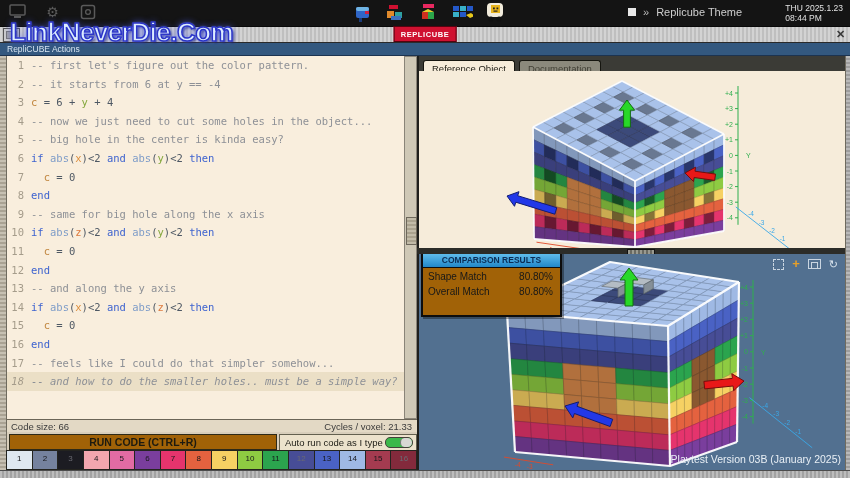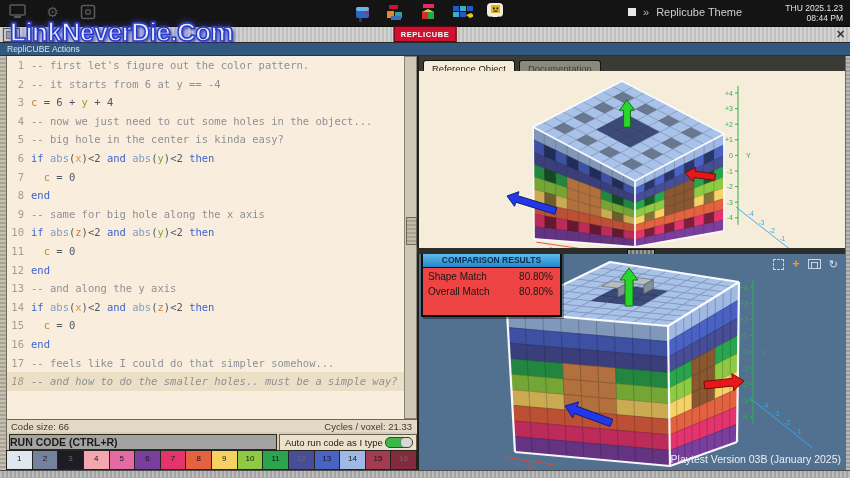--- a/index.html
+++ b/index.html
@@ -7,21 +7,21 @@
           font-family:"Liberation Sans",sans-serif;-webkit-user-select:none;}
   
   .taskbar{position:absolute;left:0;top:0;width:850px;height:26px;background:#141414;}
   .tb-left{position:absolute;left:8px;top:3px;display:flex;gap:16px;}
   .tb-icon{width:19px;height:18px;display:flex;align-items:center;justify-content:center;}
   .tb-apps{position:absolute;left:352px;top:2px;display:flex;gap:11px;}
   .app-ic{width:22px;height:22px;display:flex;align-items:center;justify-content:center;}
   .tb-theme{position:absolute;left:628px;top:6px;display:flex;align-items:center;gap:7px;color:#cfcfcf;font-size:11px;}
   .tb-stop{width:8px;height:8px;background:#e8e8e8;display:inline-block;}
   .tb-chev{color:#bbb;font-size:11px;}
-  .tb-clock{position:absolute;right:7px;top:3px;text-align:right;color:#e2e2e2;font-size:8.5px;line-height:10px;}
+  .tb-clock{position:absolute;right:7px;top:3px;text-align:left;color:#e2e2e2;font-size:8.5px;line-height:10px;}
   
   .titlebar{position:absolute;left:0;top:26px;width:850px;height:17px;
     background:repeating-linear-gradient(90deg,#d3d3d3 0 2px,#bfbfbf 2px 4px);
     border-top:1px solid #090909;border-bottom:1px solid #2a2a2a;box-sizing:border-box;}
   .win-icon{position:absolute;left:3px;top:1px;width:15px;height:12px;background:#cdcdcd;border:1px solid #555;}
   .win-icon i{display:block;margin:2px;height:6px;background:#a5a5a5;border:1px solid #777;}
   .title-tab{position:absolute;left:50%;top:-1px;transform:translateX(-50%);background:#cf1130;color:#fff;
     font-size:7.5px;font-weight:bold;letter-spacing:.6px;padding:3px 6px 2px;border:1px solid #56020f;}
   .close-btn{position:absolute;right:2px;top:1px;width:15px;height:13px;color:#3a3a3a;font-size:11px;font-weight:bold;
     display:flex;align-items:center;justify-content:center;cursor:pointer;}
@@ -43,22 +43,22 @@
   .gutter{width:17px;text-align:right;padding-right:7px;color:#a59c8b;flex:none;}
   .t-com{color:#8d9096}.t-kw{color:#3e63cf}.t-fn{color:#7e9cc8}
   .t-pl,.t-num{color:#4e5864}.t-vx{color:#dd8f3e}.t-vy{color:#84a73c}.t-vz{color:#dd7a3e}.t-vc{color:#c1863f}
   .code-sb{position:absolute;left:404px;top:56px;width:13px;height:363px;background:#cfc8b6;border:1px solid #8a8478;box-sizing:border-box;}
   .code-sb .thumb{position:absolute;left:1px;top:160px;width:9px;height:26px;background:#b6ae9b;border:1px solid #6e685c;
      background-image:repeating-linear-gradient(0deg,#c2bba8 0 2px,#aaa28e 2px 4px);}
   .statusrow{position:absolute;left:7px;top:419px;width:410px;height:22px;background:#e3d9c5;
      border-top:1px solid #6b6557;border-bottom:5px solid #d946ef;box-sizing:border-box;font-size:9.5px;color:#3a3a3a;}
   .statusrow .l{position:absolute;left:4px;top:1px;} .statusrow .r{position:absolute;right:5px;top:1px;}
   .runrow{position:absolute;left:7px;top:432px;width:410px;height:18px;background:#d8cebb;}
-  .runbtn{position:absolute;left:2px;top:2px;width:266px;height:14px;background:#a3a3a3;border:1px solid #2e2a18;
-     font-size:10.5px;font-weight:bold;color:#1d1b10;line-height:14px;cursor:pointer;
+  .runbtn{position:absolute;left:2px;top:2px;width:266px;height:14px;background:#a16207;border:1px solid #2e2a18;
+     font-size:10.5px;font-weight:bold;color:#1d1b10;text-align:center;line-height:14px;cursor:pointer;
      font-family:"Liberation Sans",sans-serif;box-sizing:content-box;}
   .autorun{position:absolute;left:272px;top:2px;width:138px;height:20px;background:#ece2cc;border:1px solid #63604f;
      font-size:9.5px;color:#22211a;line-height:15px;padding-left:5px;box-sizing:border-box;cursor:pointer;}
   .toggle{position:absolute;right:3px;top:2px;width:26px;height:9px;border:1px solid #44423a;border-radius:5px;background:#3cb84a;}
   .toggle .knob{position:absolute;right:0;top:0;width:12px;height:9px;border-radius:5px;background:#d8d8d4;border-left:1px solid #777;box-sizing:border-box;}
   .palette{position:absolute;left:7px;top:450px;width:410px;height:20px;display:flex;background:#cfc6b2;}
   .swatch{flex:1;border:1px solid #24241f;margin-left:-1px;position:relative;cursor:pointer;}
   .swatch span{position:absolute;left:0;right:0;top:3px;text-align:center;font-size:8px;color:#17171a;}
   
   .tabsrow{position:absolute;left:417px;top:56px;width:428px;height:15px;background:#3b3b36;border-left:2px solid #1f1f1c;box-sizing:border-box;}
@@ -66,21 +66,21 @@
      border-radius:3px 3px 0 0;position:relative;top:2px;cursor:pointer;}
   .tab.active{background:#f6ecda;color:#1f1d15;}
   .tab.inactive{background:#8b897c;color:#3f3e33;}
   .refbody{position:absolute;left:417px;top:71px;width:428px;height:177px;background:#f6ecda;overflow:hidden;border-left:2px solid #1f1f1c;box-sizing:border-box;}
   .splitter{position:absolute;left:417px;top:248px;width:428px;height:6px;background:#2c2c28;}
   .splitter .grip{position:absolute;left:49%;top:1px;width:26px;height:4px;
      background:repeating-linear-gradient(90deg,#9a9a90 0 2px,#6a6a62 2px 4px);border:1px solid #111;}
   .outpanel{position:absolute;left:417px;top:254px;width:428px;height:216px;background:#527090;overflow:hidden;border-left:2px solid #1f1f1c;box-sizing:border-box;}
   .cube-svg{position:absolute;left:0;top:0;}
   
-  .cmpwin{position:absolute;left:2px;top:-2px;width:137px;height:61px;background:#ef4444;border:2px solid #0d0d0d;box-shadow:2px 2px 0 rgba(0,0,0,.35);}
+  .cmpwin{position:absolute;left:2px;top:-2px;width:137px;height:61px;background:#a16207;border:2px solid #0d0d0d;box-shadow:2px 2px 0 rgba(0,0,0,.35);}
   .cmptitle{height:13px;background:linear-gradient(180deg,#5fbcec 0%,#2187c8 100%);color:#0a2c55;font-weight:bold;
      font-size:8.5px;text-align:center;line-height:13px;border-bottom:1px solid #0d0d0d;}
   .cmprow{position:relative;height:15px;font-size:10px;color:#181818;}
   .cmprow .lab{position:absolute;left:5px;top:3px;}  .cmprow .val{position:absolute;right:7px;top:3px;}
   
   .viewicons{position:absolute;right:7px;top:4px;display:flex;gap:8px;align-items:center;height:12px;}
   .vi-dash{width:9px;height:9px;border:1px dashed #c9d5e1;}
   .vi-plus{color:#e8a028;font-size:13px;font-weight:bold;line-height:10px;}
   .vi-frames{width:11px;height:8px;border:1px solid #c9d5e1;position:relative;}
   .vi-frames i{position:absolute;left:2px;top:2px;width:5px;height:5px;border:1px solid #c9d5e1;display:block;}

